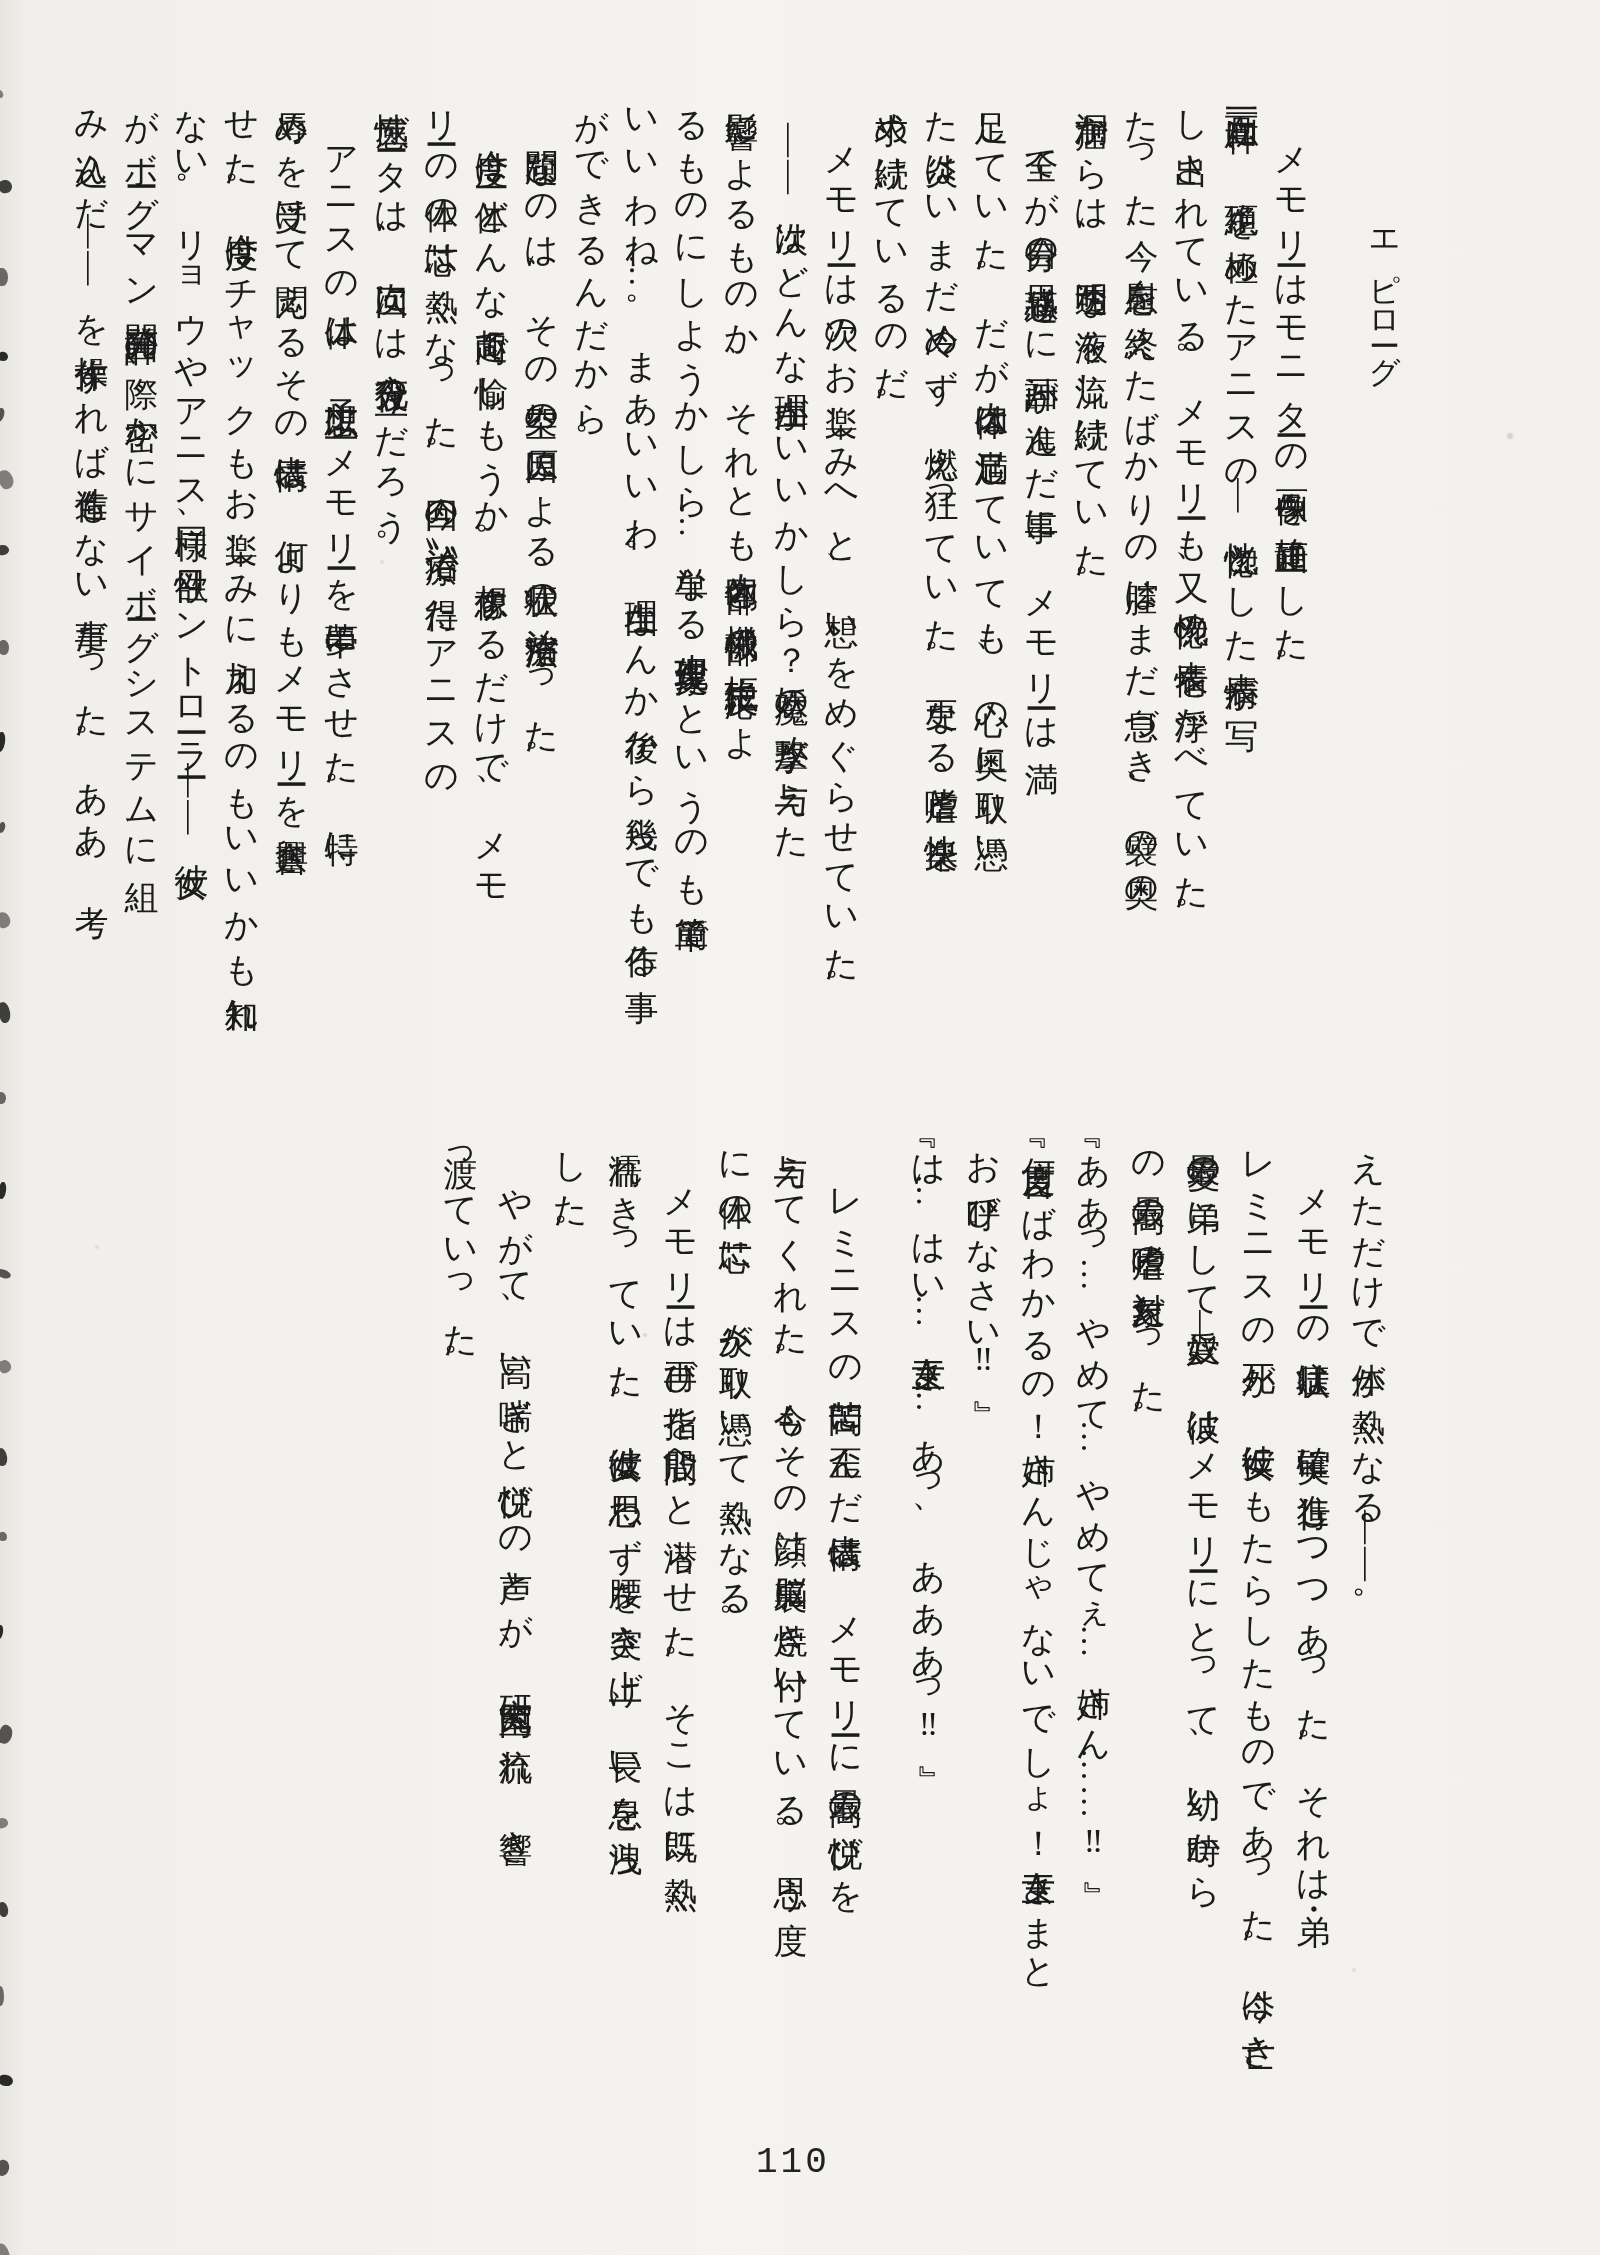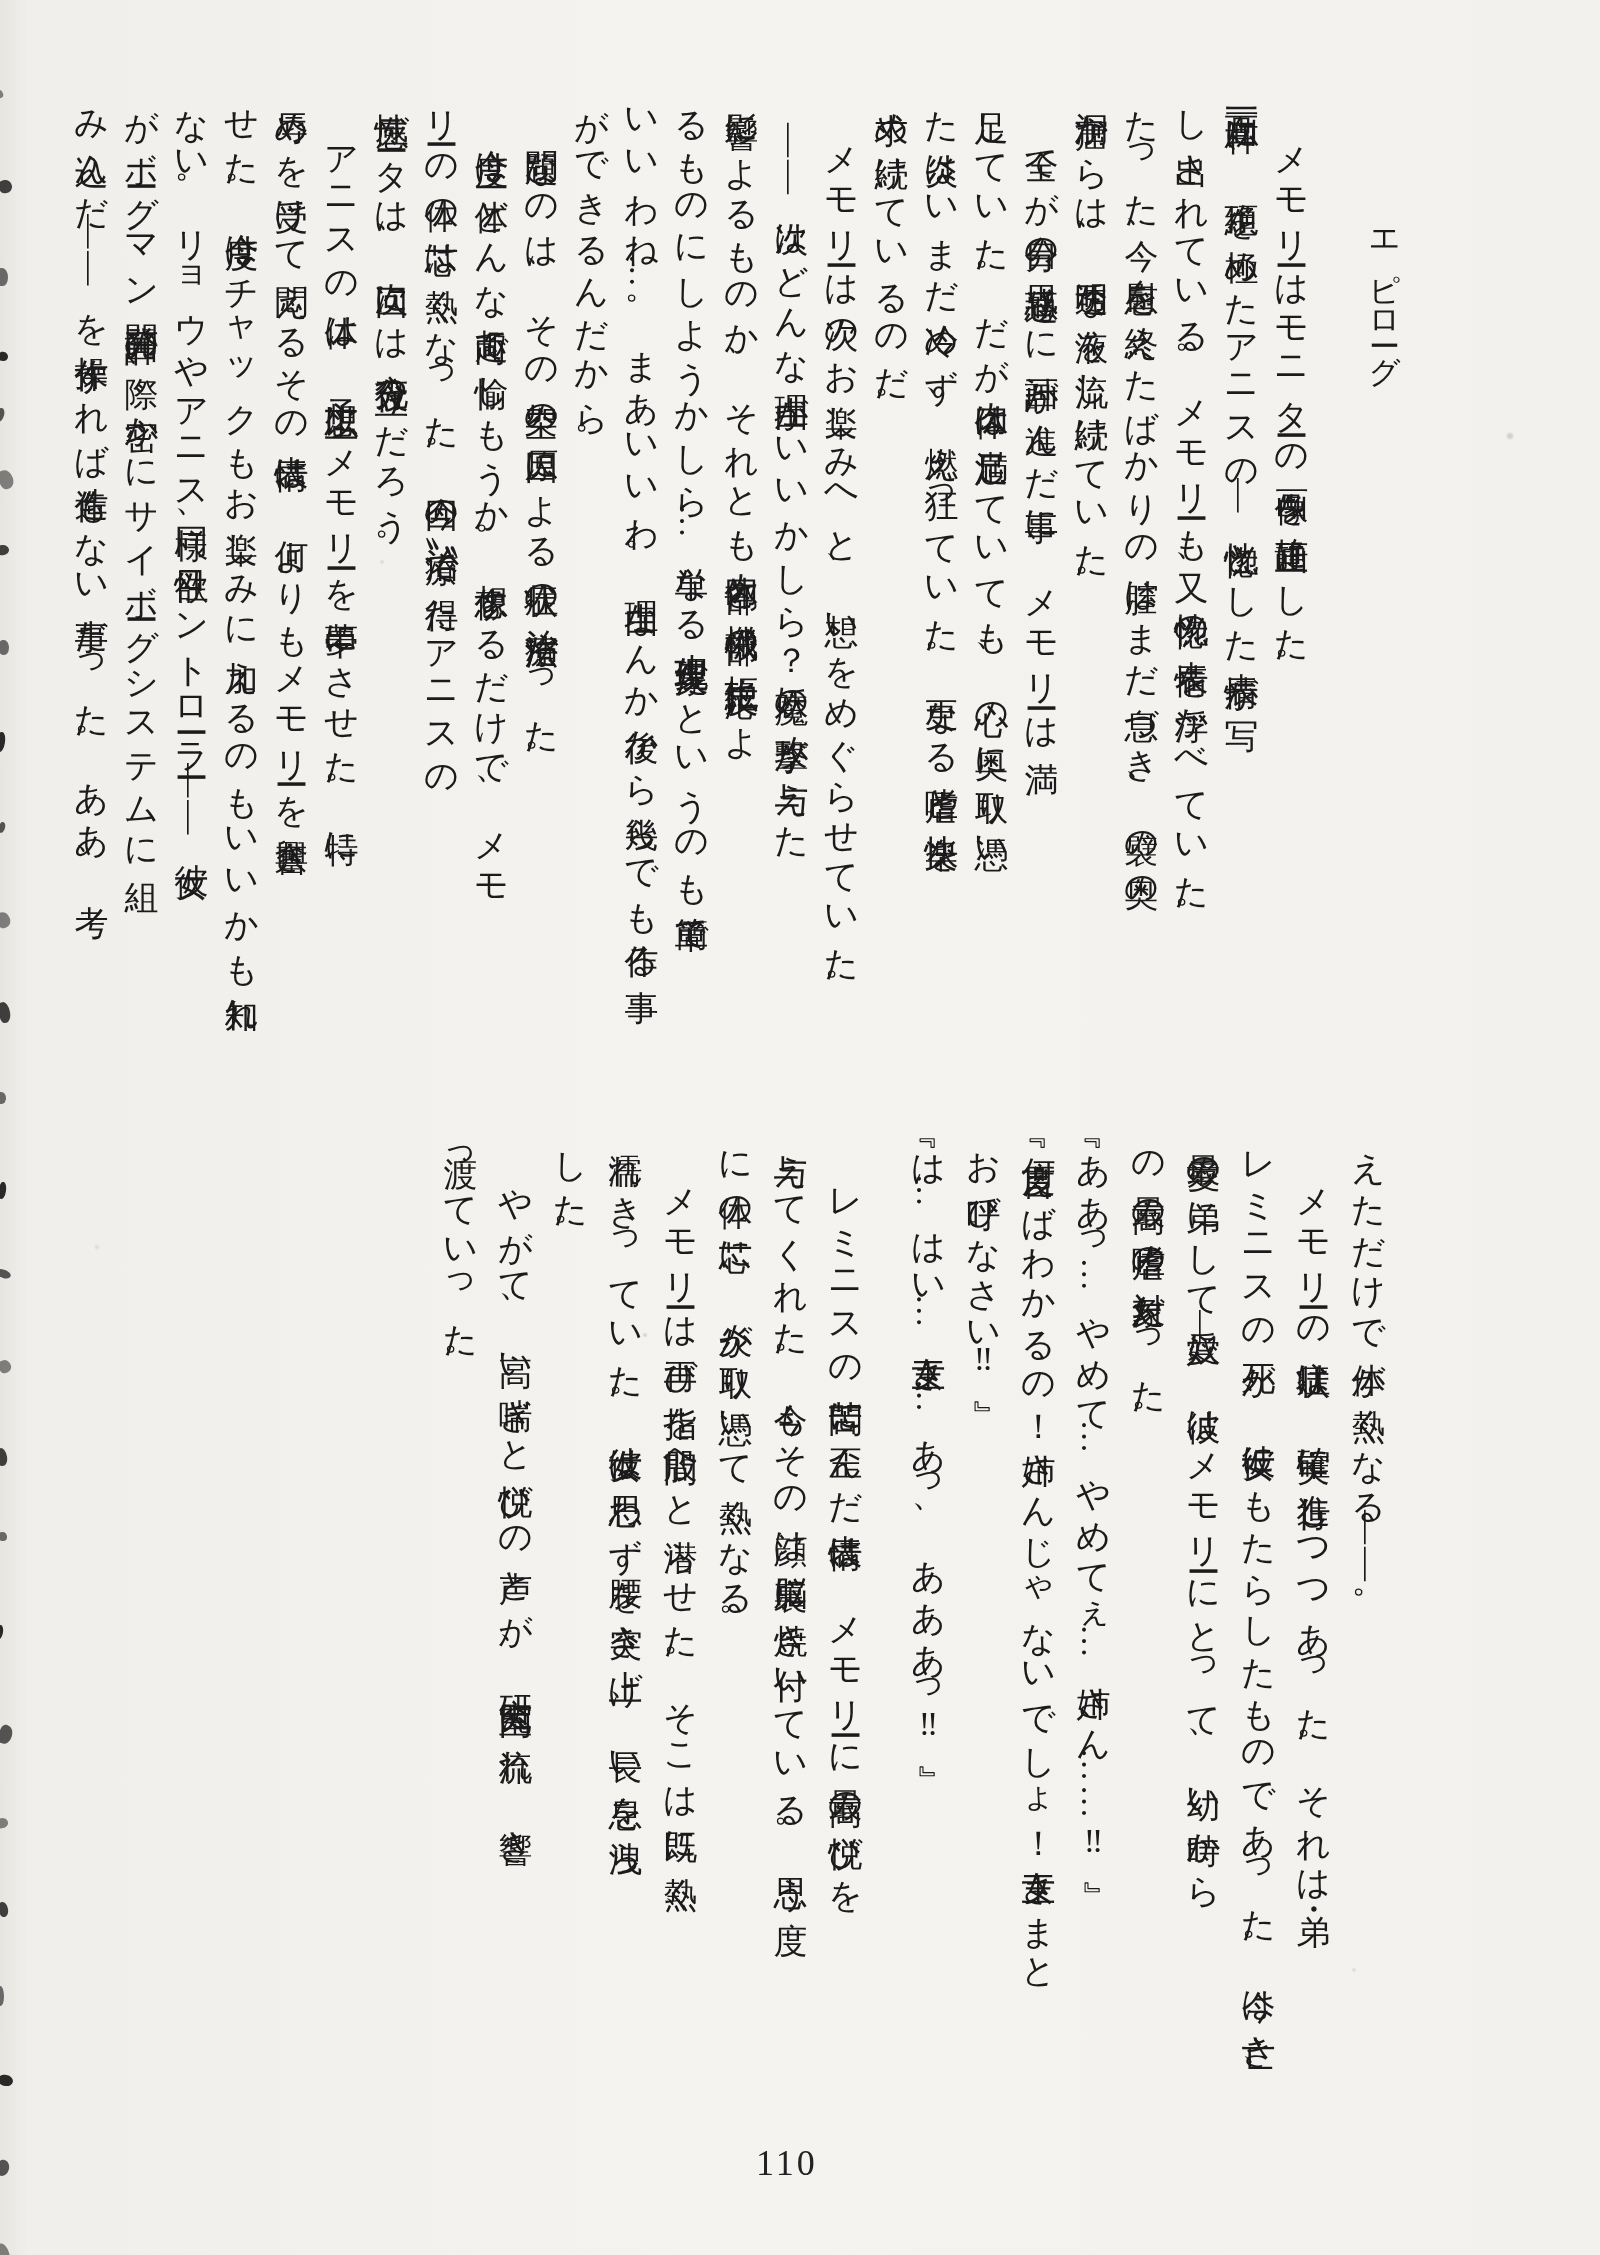--- a/index.html
+++ b/index.html
@@ -58,21 +58,21 @@
     letter-spacing: 3px;
   }
   .tcol.indent { padding-top: 37px; }
   .band2 .tcol.xgap { margin-right: 28px; }
   .page-number {
     position: absolute;
     left: 756px;
     top: 2142px;
     font-size: 36px;
     letter-spacing: 3px;
-    font-family: Liberation Serif, serif;
+    font-family: Liberation Mono, monospace;
     color: #222222;
   }
 </style>
 </head>
 <body>
 
 <div class="page">
   <div class="binding-edge">
       <span class="mark" style="top: 90px; left: -3px; width: 6px; height: 8px; opacity: 0.5; transform: rotate(-18deg);"></span>
       <span class="mark" style="top: 180px; left: -1px; width: 13px; height: 13px; opacity: 0.8; transform: rotate(-9deg);"></span>

